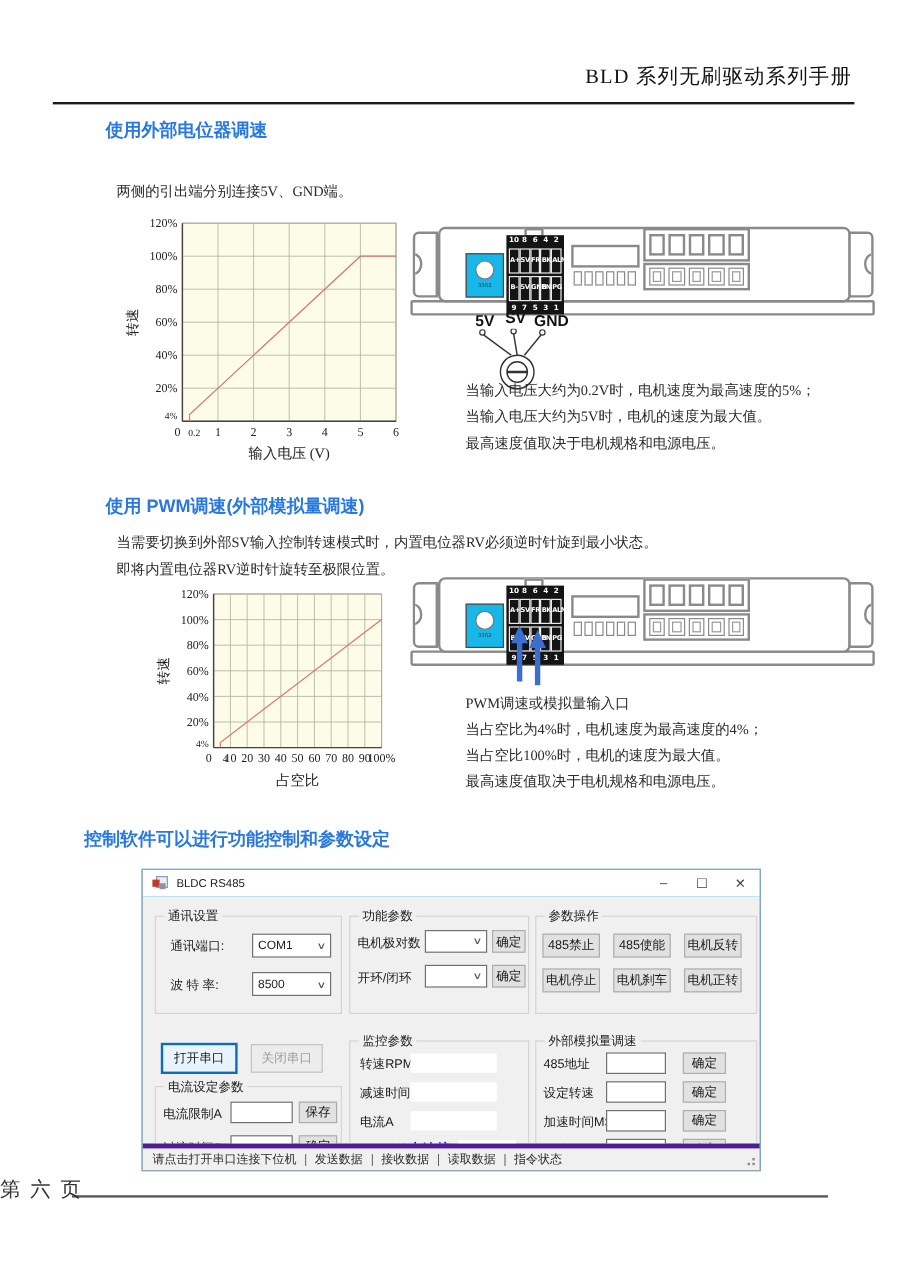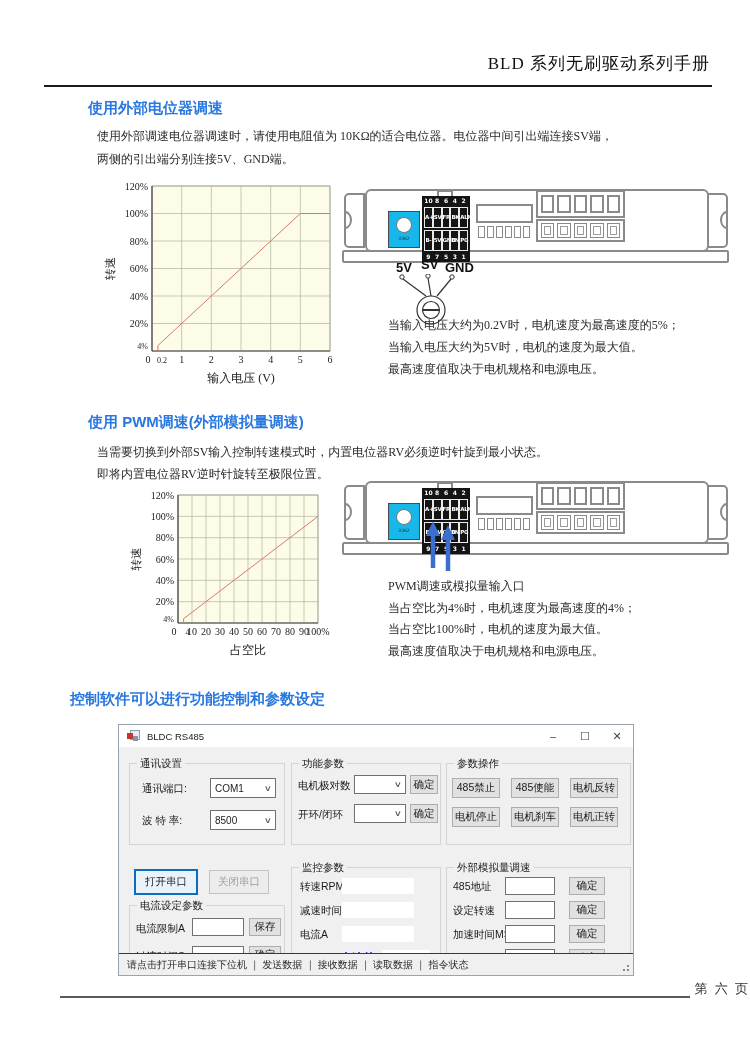--- a/index.html
+++ b/index.html
@@ -6,21 +6,21 @@
   body { background:#ffffff; font-family:"Liberation Serif","DejaVu Serif",serif; }
   .page { position:relative; width:750px; height:1060px; background:#fff; overflow:hidden; }
 
   
   .doc-header-title { position:absolute; top:52px; right:40px; font-size:17px; color:#111; letter-spacing:1px; }
   .header-rule { position:absolute; left:44px; top:85px; width:668px; height:2px; background:#1b1b1b; }
   .sec-title { position:absolute; font:bold 15px "Liberation Sans",sans-serif; color:#2878e0; }
   .body-line { position:absolute; font-size:12px; color:#2b2b2b; }
   .note-line { position:absolute; font-size:12px; color:#2b2b2b; }
   .footer-rule { position:absolute; left:60px; top:996px; width:630px; height:2px; background:#5a5a5a; }
-  .footer-text { position:absolute; left:0; right:0; top:980px; text-align:right; font-size:13px; color:#333; letter-spacing:2px; }
+  .footer-text { position:absolute; left:0; right:0; top:980px; text-align:left; font-size:17px; color:#333; letter-spacing:2px; }
 
   
   svg.chart { position:absolute; font-family:"Liberation Serif","DejaVu Serif",serif; }
 
   
   .device { position:absolute; width:388px; height:150px; }
   .dev-body { position:absolute; left:23px; top:3px; width:344px; height:63px; border:2px solid #8a8a8a; border-radius:6px; background:#fff; }
   .dev-strip { position:absolute; left:0px; top:64px; width:387px; height:13px; border:2px solid #8a8a8a; border-radius:2px; background:#fff; }
   .dev-ear { position:absolute; top:7px; width:21px; height:55px; border:2px solid #8a8a8a; background:#fff; overflow:hidden; }
   .dev-ear.left { left:2px; border-radius:5px 0 0 5px; }
@@ -65,36 +65,35 @@
   .grp-label { position:absolute; top:-7px; left:7px; background:#f0f0f0; padding:0 3px; font-size:10.5px; color:#1a1a1a; white-space:nowrap;text-align:center; }
   .lbl { position:absolute; font-size:10.5px; color:#1a1a1a; white-space:nowrap; }
   .wbtn { position:absolute; background:#e1e1e1; border:1px solid #adadad; font-size:10.5px; color:#1a1a1a; display:flex; align-items:center; justify-content:center; white-space:nowrap; }
   .wbtn.primary { border:2px solid #0f6cbd; background:#e9f3fc; }
   .wbtn.disabled { background:#ececec; border-color:#c3c3c3; color:#9c9c9c; }
   .combo { position:absolute; background:#fff; border:1px solid #707070; font-size:10px; color:#222; display:flex; align-items:center; padding:0 4px; }
   .combo .chev { margin-left:auto; font-size:8px; color:#555; transform:scaleX(1.4); }
   .winput { position:absolute; background:#fff; border:1px solid #707070; }
   .flatbox { position:absolute; background:#fff; }
   .status-value { position:absolute; font:bold 12px "Liberation Sans",sans-serif; color:#0008cf; }
-  .statusbar { position:absolute; left:0; right:0; bottom:0; height:22px; border-top:1px solid #4c1d95; background:#f0f0f0; display:flex; align-items:center; }
+  .statusbar { position:absolute; left:0; right:0; bottom:0; height:22px; border-top:4px solid #4c1d95; background:#f0f0f0; display:flex; align-items:center; }
   .statusbar-text { font-size:10px; color:#2a2a2a; margin-left:8px; white-space:pre; }
   .grip { position:absolute; right:4px; bottom:4px; width:8px; height:8px; }
   .grip::before { content:""; position:absolute; right:0; bottom:0; width:2px; height:2px; background:#8a8a8a;
                   box-shadow:-4px 0 0 #8a8a8a, 0 -4px 0 #8a8a8a; }
 </style>
 </head>
 <body>
 
 <div class="page">
 
   <div class="doc-header-title">BLD 系列无刷驱动系列手册</div>
   <div class="header-rule"></div>
 
   <div class="sec-title" style="left:88px;top:99px">使用外部电位器调速</div>
-  <div class="body-line" style="left:97px;top:128px">使用外部调速电位器调速时，请使用电阻值为 10KΩ的适合电位器。电位器中间引出端连接SV端，</div>
   <div class="body-line" style="left:97px;top:151px">两侧的引出端分别连接5V、GND端。</div>
 
   <svg class="chart" width="240" height="208" style="left:100px;top:180px">
       <rect x="52" y="6" width="178" height="165" fill="#fdfce9" stroke="#9a9a8c" stroke-width="0.8"></rect>
       <line x1="81.66666666666666" y1="6" x2="81.66666666666666" y2="171" stroke="#b2b2a2" stroke-width="0.7"></line>
       <line x1="111.33333333333333" y1="6" x2="111.33333333333333" y2="171" stroke="#b2b2a2" stroke-width="0.7"></line>
       <line x1="141" y1="6" x2="141" y2="171" stroke="#b2b2a2" stroke-width="0.7"></line>
       <line x1="170.66666666666666" y1="6" x2="170.66666666666666" y2="171" stroke="#b2b2a2" stroke-width="0.7"></line>
       <line x1="200.33333333333334" y1="6" x2="200.33333333333334" y2="171" stroke="#b2b2a2" stroke-width="0.7"></line>
       <line x1="230" y1="6" x2="230" y2="171" stroke="#b2b2a2" stroke-width="0.7"></line>

